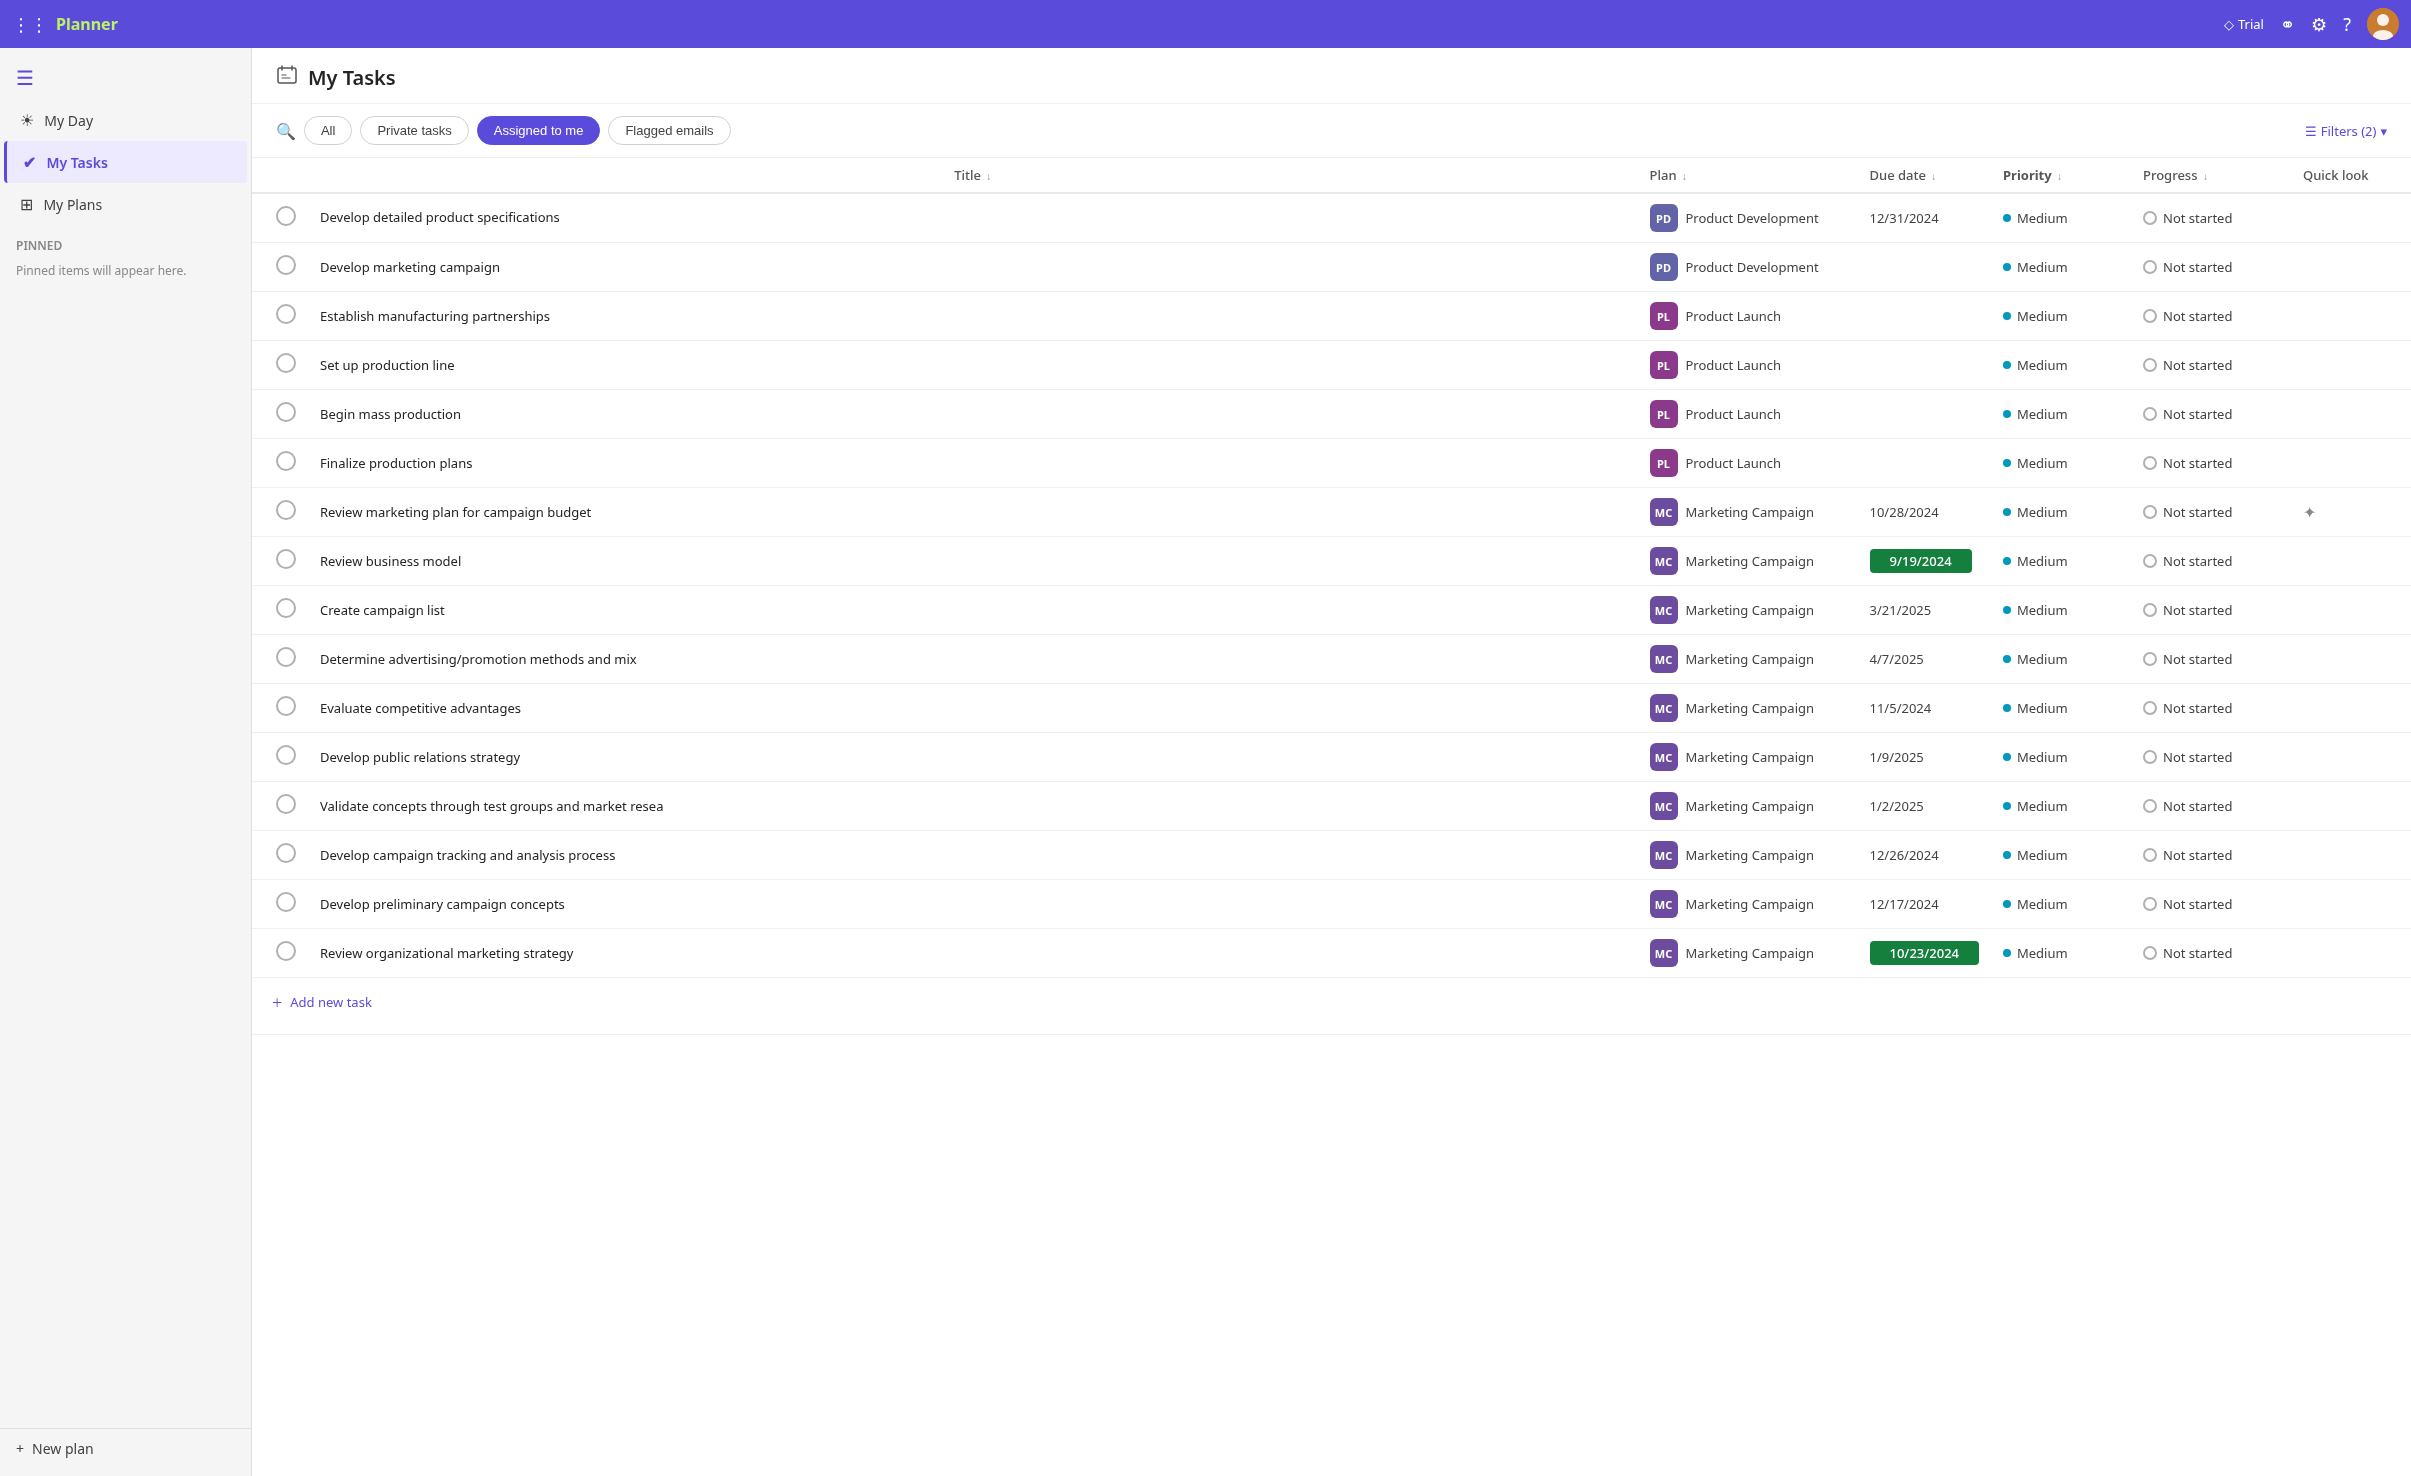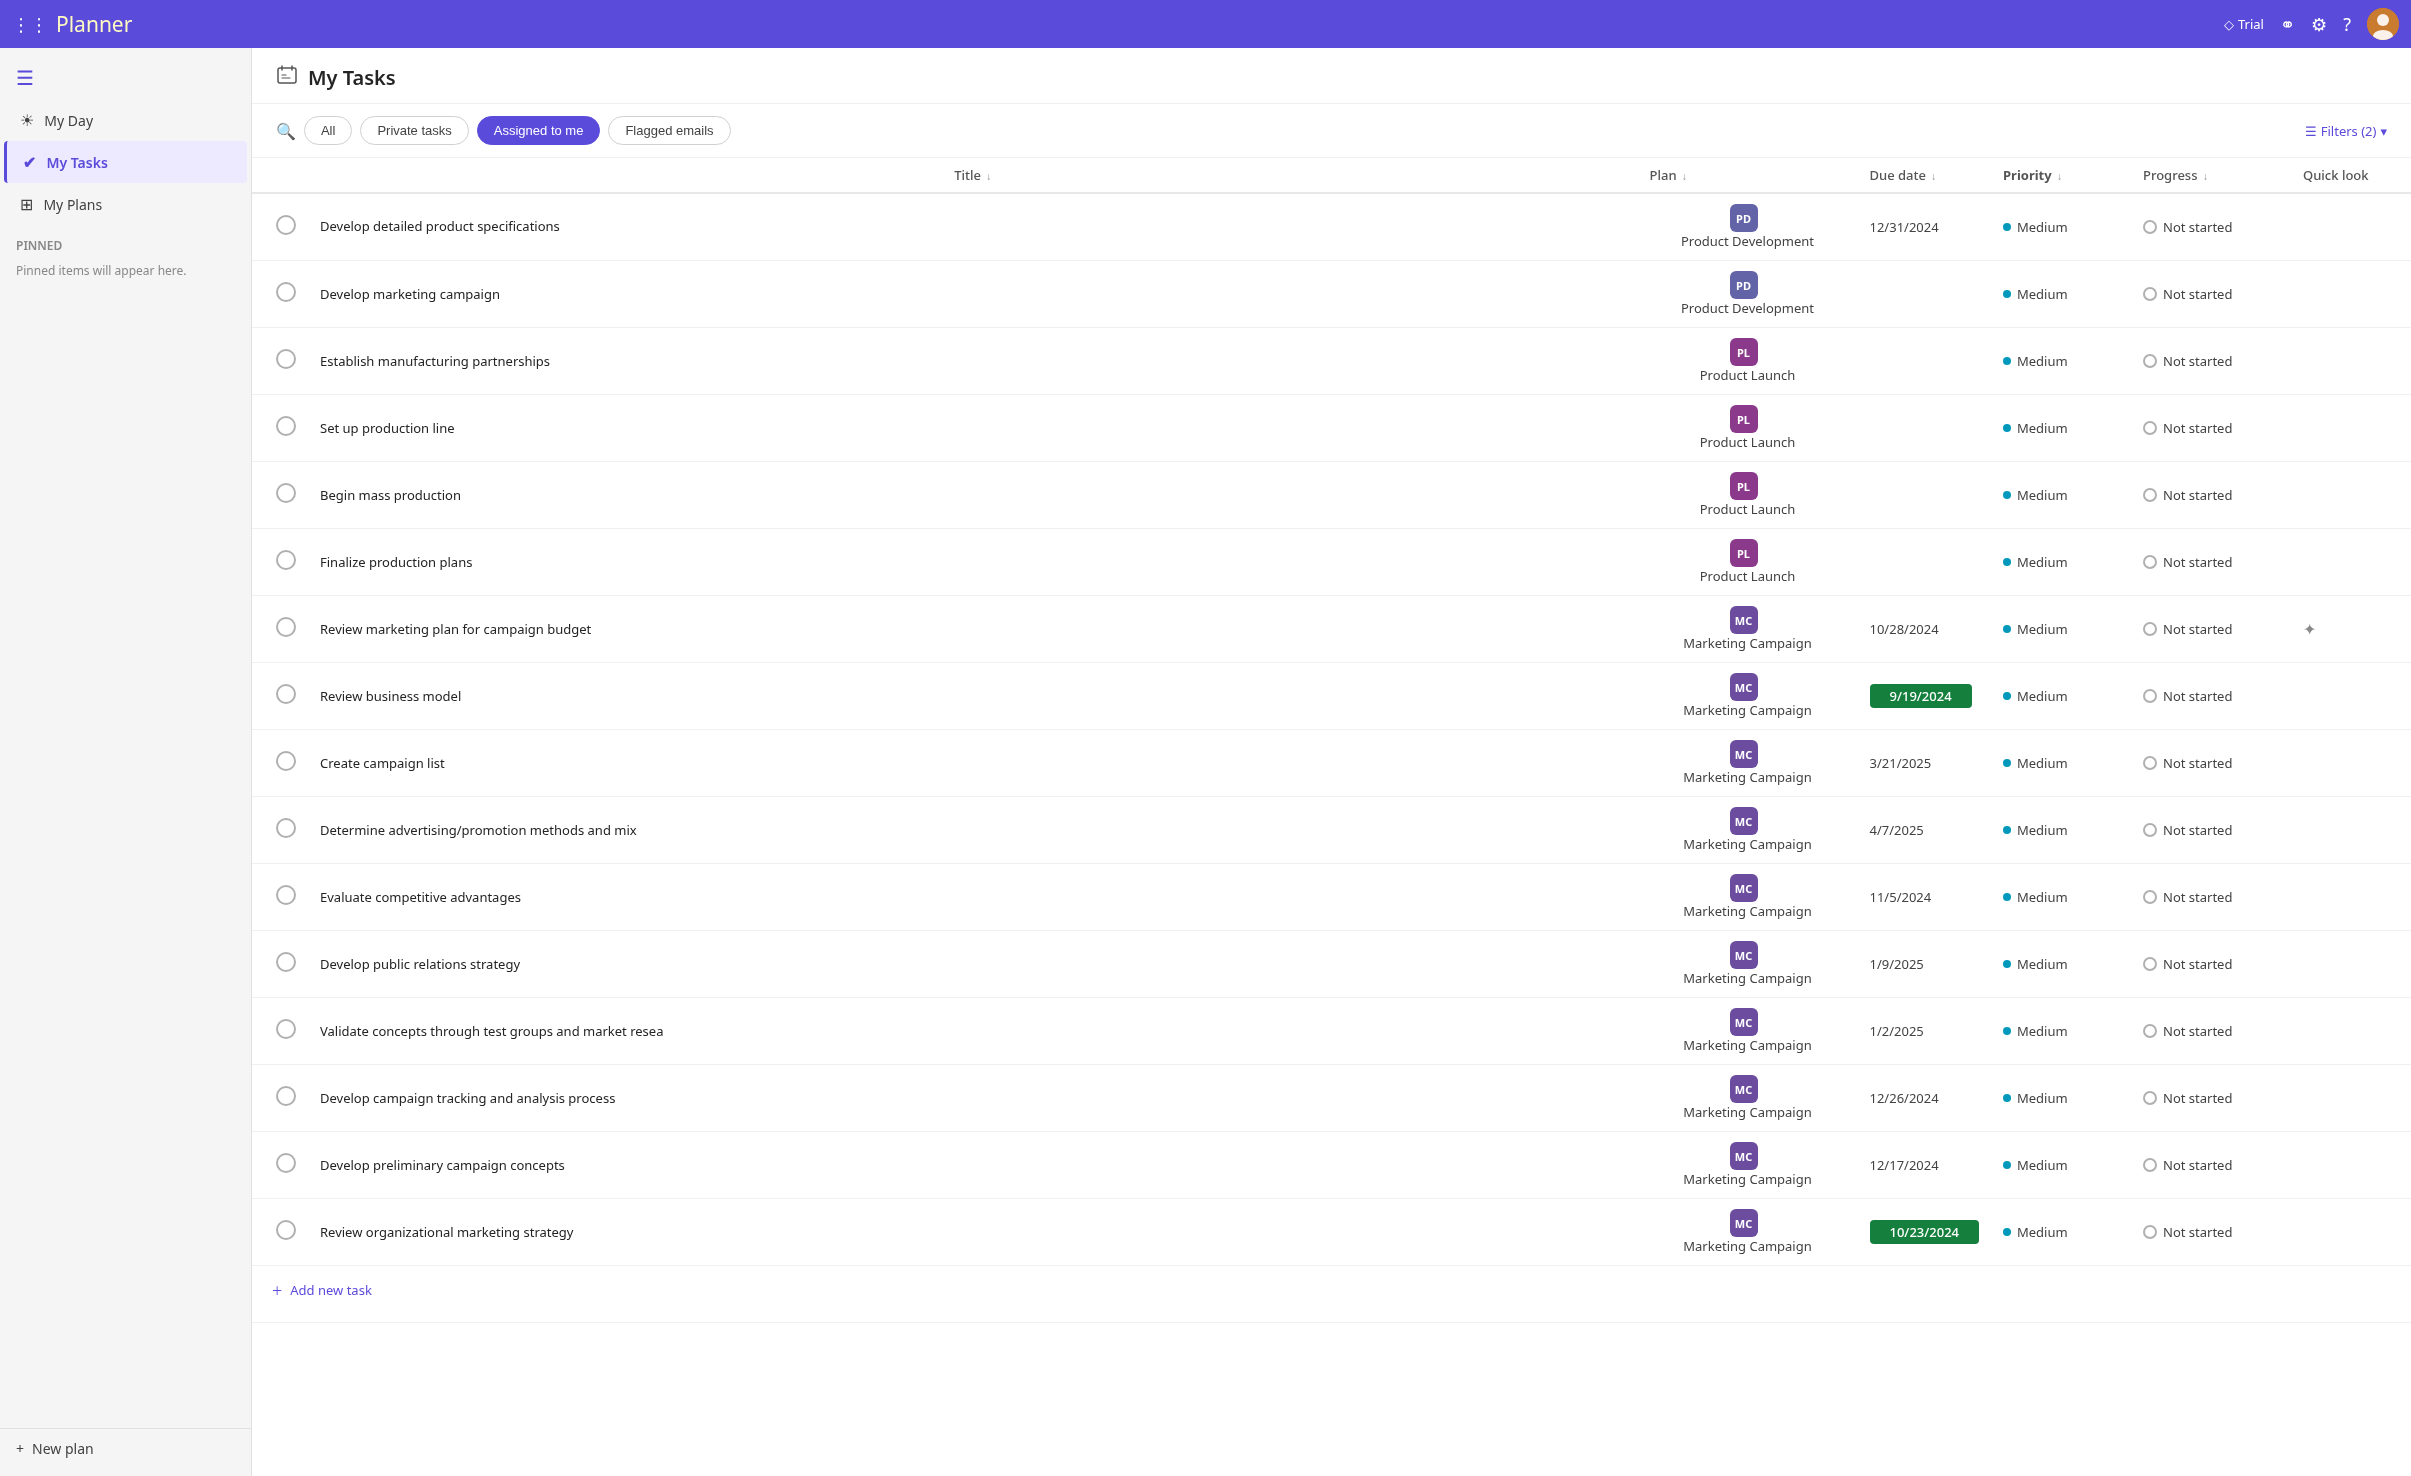--- a/index.html
+++ b/index.html
@@ -4,21 +4,21 @@
   <style>
     * { box-sizing: border-box; margin: 0; padding: 0; }
     body { font-family: 'Segoe UI', system-ui, sans-serif; background: #fff; color: #242424; font-size: 14px; display: flex; flex-direction: column; height: 100vh; overflow: hidden; }
 
     
     .topbar {
       display: flex; align-items: center; height: 48px; background: #5b4bdb;
       padding: 0 12px; gap: 8px; flex-shrink: 0;
     }
     .topbar-grid-icon { color: #fff; font-size: 18px; cursor: pointer; }
-    .topbar-app-name { color: #fef9c3; font-size: 21px; font-weight: 400; flex: 1; }
+    .topbar-app-name { color: #bef264; font-size: 16px; font-weight: 700; flex: 1; }
     .topbar-actions { display: flex; align-items: center; gap: 16px; color: #fff; }
     .topbar-trial { display: flex; align-items: center; gap: 4px; font-size: 13px; color: #fff; }
     .topbar-icon { font-size: 18px; cursor: pointer; }
     .topbar-avatar { width: 32px; height: 32px; border-radius: 50%; background: #c97c30; display: flex; align-items: center; justify-content: center; color: #fff; font-size: 13px; font-weight: 600; cursor: pointer; overflow: hidden; }
 
     
     .layout { display: flex; flex: 1; overflow: hidden; }
 
     
     .sidebar {
@@ -86,21 +86,21 @@
     .task-title-cell { display: flex; align-items: flex-start; gap: 8px; }
     .task-title-text { font-size: 13px; color: #242424; }
     .task-title-actions { display: flex; gap: 4px; opacity: 0; transition: opacity 0.15s; }
     .task-action-icon { color: #888; font-size: 14px; cursor: pointer; }
 
     .plan-badge {
       display: inline-flex; align-items: center; justify-content: center;
       width: 28px; height: 28px; border-radius: 6px; color: #fff;
       font-size: 11px; font-weight: 700; margin-right: 8px; flex-shrink: 0;
     }
-    .plan-cell { display: flex; align-items: center; flex-direction: column; }
+    .plan-cell { display: flex; align-items: center; }
     .plan-name { font-size: 13px; color: #424242; }
 
     .due-date { font-size: 13px; color: #424242; }
     .due-date.overdue { background: #15803d; color: #fff; padding: 3px 20px; border-radius: 4px; font-weight: 500; }
 
     .priority-cell { display: flex; align-items: center; gap: 6px; font-size: 13px; color: #424242; }
     .priority-dot { width: 8px; height: 8px; border-radius: 50%; display: inline-block; }
 
     .progress-cell { display: flex; align-items: center; gap: 6px; font-size: 13px; color: #424242; }
     .progress-circle { width: 14px; height: 14px; border-radius: 50%; border: 2px solid #b0b0b0; display: inline-block; }

